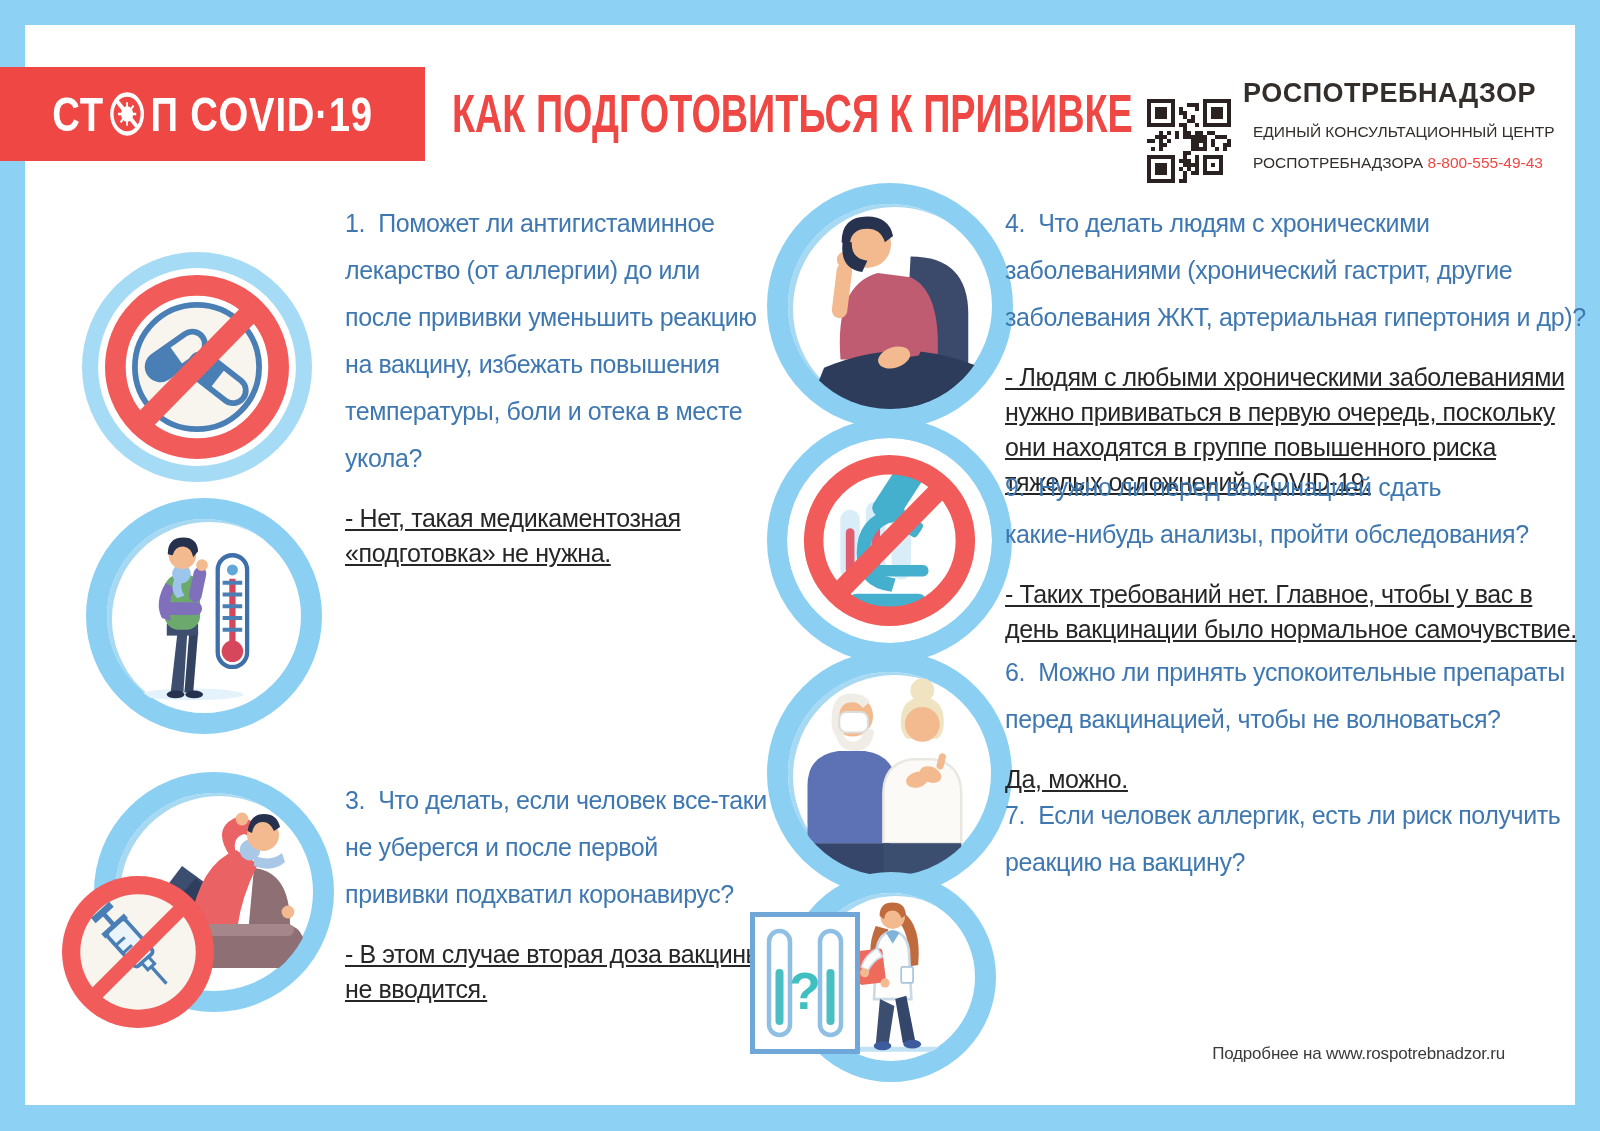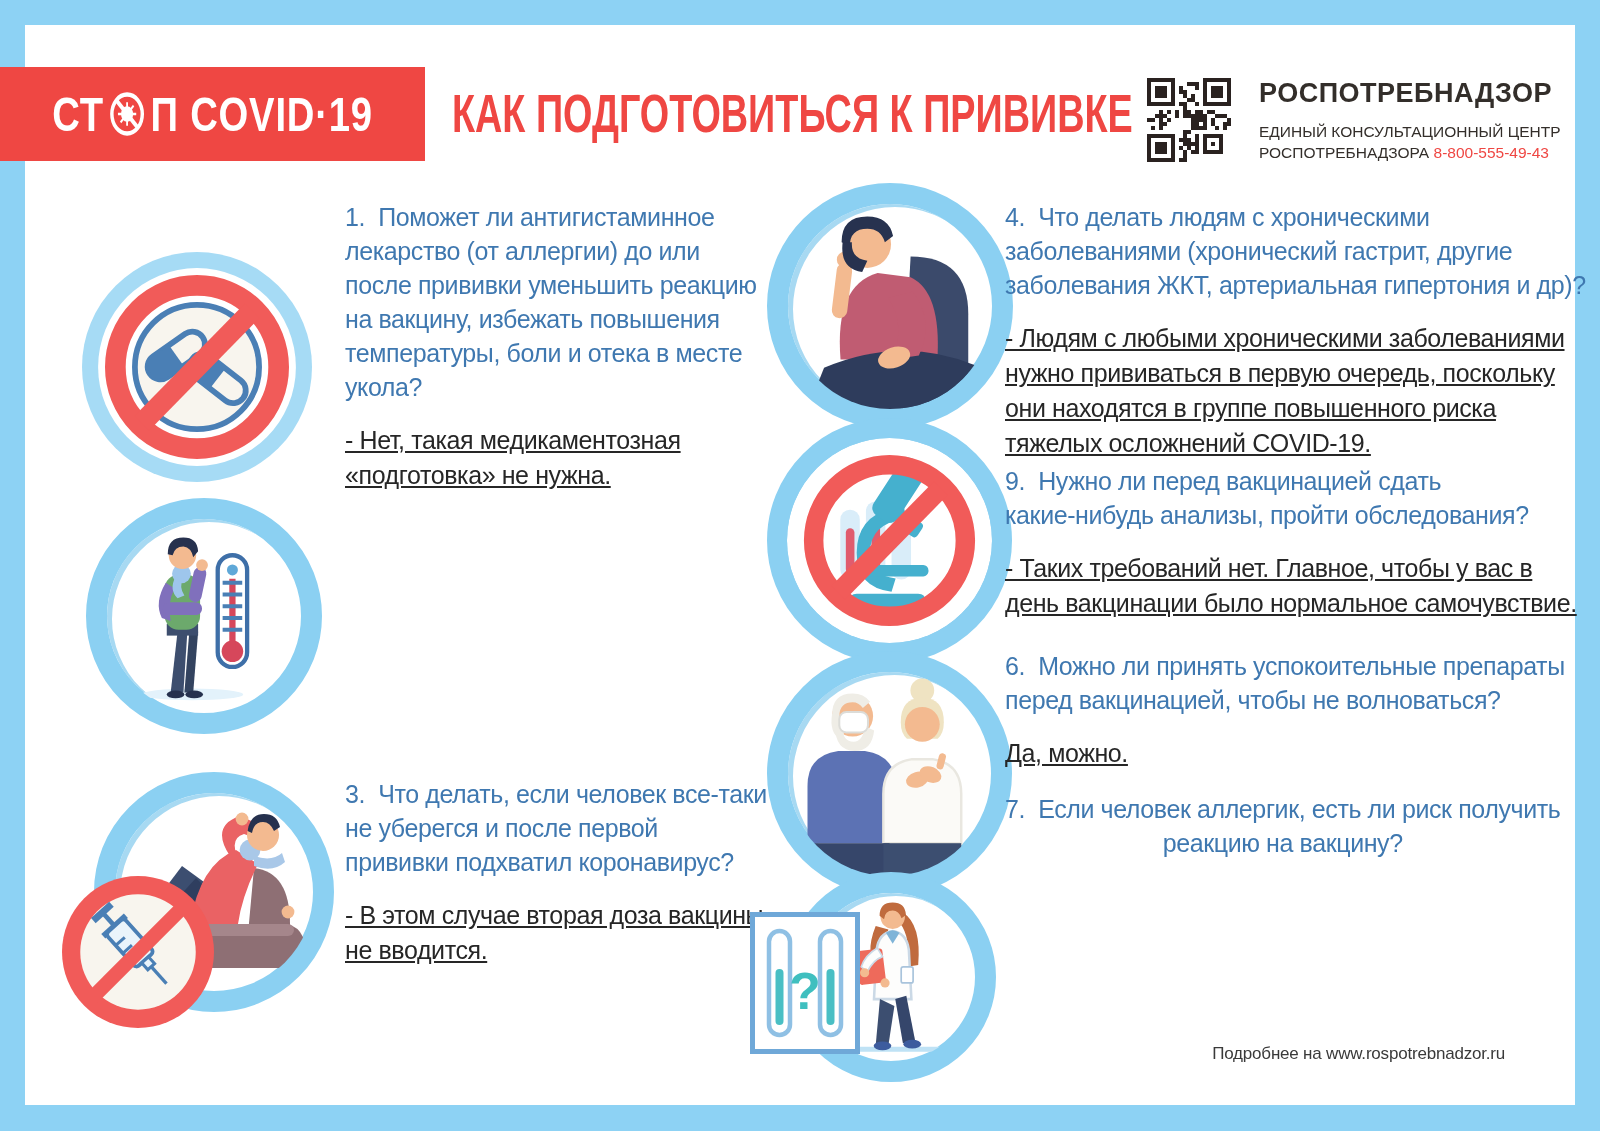--- a/index.html
+++ b/index.html
@@ -8,31 +8,31 @@
   .sheet{position:absolute;left:25px;top:25px;right:25px;bottom:26px;background:#FFFFFF;}
 
   
   .banner{position:absolute;left:0;top:67px;width:425px;height:94px;background:#EF4743;
           display:flex;align-items:center;justify-content:center;z-index:4;}
   .logo{display:flex;align-items:center;gap:3px;transform:scaleX(.78);
         color:#FFF;font-weight:bold;font-size:49px;letter-spacing:1px;white-space:nowrap;}
   .logo svg{display:block;margin:0 1px;}
   .title{position:absolute;left:452px;top:82px;font-size:54px;font-weight:bold;color:#EF4743;
          white-space:nowrap;transform:scaleX(.70);transform-origin:left top;letter-spacing:0;}
-  .agency{position:absolute;left:1147px;top:76px;display:flex;gap:28px;align-items:center;}
+  .agency{position:absolute;left:1147px;top:76px;display:flex;gap:12px;align-items:flex-end;}
   .qr{width:84px;height:84px;}
   .qr svg{width:100%;height:100%;shape-rendering:crispEdges;}
   .agency-text{padding-top:2px;}
   .agency-name{font-size:27px;font-weight:bold;color:#332E2A;letter-spacing:.5px;margin:0 0 12px 0;}
-  .agency-sub{font-size:15.5px;color:#332E2A;line-height:21px;margin:0;white-space:nowrap;}
+  .agency-sub{font-size:15.5px;color:#332E2A;line-height:21px;margin:10px;white-space:nowrap;}
   .agency-phone{color:#EF4743;}
 
   
   .qa{position:absolute;}
-  .qa .q{margin:0;color:#3F78B0;font-size:25px;line-height:34px;letter-spacing:-.4px;white-space:pre;}
+  .qa .q{margin:0;color:#3F78B0;font-size:25px;line-height:47px;letter-spacing:-.4px;white-space:pre;}
   .qa .a{margin:19px 0 0 0;color:#262626;font-size:25px;line-height:35px;letter-spacing:-.4px;white-space:pre;text-decoration:underline;}
 
   
   .ring{position:absolute;border-radius:50%;background:#FFF;border:21px solid #8BD0F2;
         box-sizing:border-box;box-shadow:inset 5px 3px 0 0 rgba(95,185,232,.55);}
   .ring-inner{position:absolute;inset:-1px;border-radius:50%;overflow:hidden;}
   .ring-inner svg{position:absolute;inset:0;width:100%;height:100%;}
   .disk{position:absolute;}
   .disk svg{width:100%;height:100%;}
   .badge{position:absolute;z-index:5;}
@@ -319,19 +319,19 @@
     <p class="q">9.  Нужно ли перед вакцинацией сдать
 какие-нибудь анализы, пройти обследования?</p>
     <p class="a">- Таких требований нет. Главное, чтобы у вас в
 день вакцинации было нормальное самочувствие.</p>
   </div>
   <div class="qa" style="left:1005px;top:649px;">
     <p class="q">6.  Можно ли принять успокоительные препараты
 перед вакцинацией, чтобы не волноваться?</p>
     <p class="a">Да, можно.</p>
   </div>
-  <div class="qa" style="left:1005px;top:792px;text-align:center;">
+  <div class="qa" style="left:1005px;top:792px;">
     <p class="q">7.  Если человек аллергик, есть ли риск получить
 реакцию на вакцину?</p>
   </div>
 
   <div class="footer-note">Подробнее на www.rospotrebnadzor.ru</div>
 </div>
 
 </body></html>

